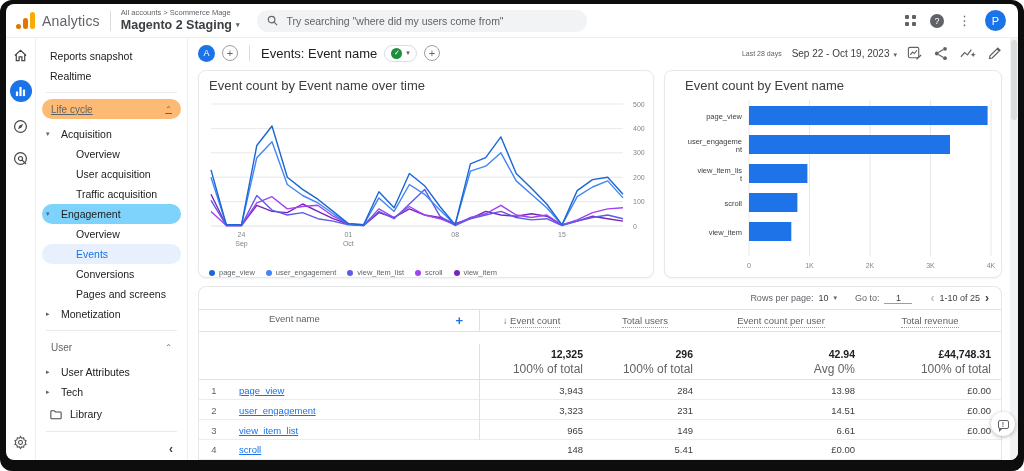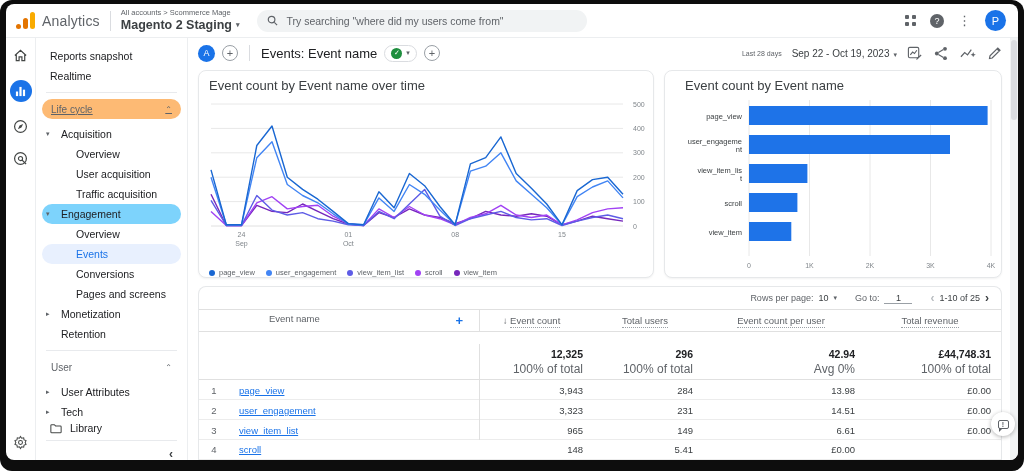--- a/index.html
+++ b/index.html
@@ -215,24 +215,20 @@
             </div>
             <div class="nav-item nav-child">
               <span>Conversions</span>
             </div>
             <div class="nav-item nav-child">
               <span>Pages and screens</span>
             </div>
             <div class="nav-item nav-parent">
               <span class="nav-caret">▸</span>
               <span>Monetization</span>
-            </div>
-            <div class="nav-item nav-parent">
-              <span class="nav-caret"></span>
-              <span>Retention</span>
             </div>
             <div class="nav-divider"></div>
             <div class="nav-header">
               <span>User</span>
               <span class="hcaret">⌃</span>
             </div>
             <div class="nav-item nav-parent">
               <span class="nav-caret">▸</span>
               <span>User Attributes</span>
             </div>

